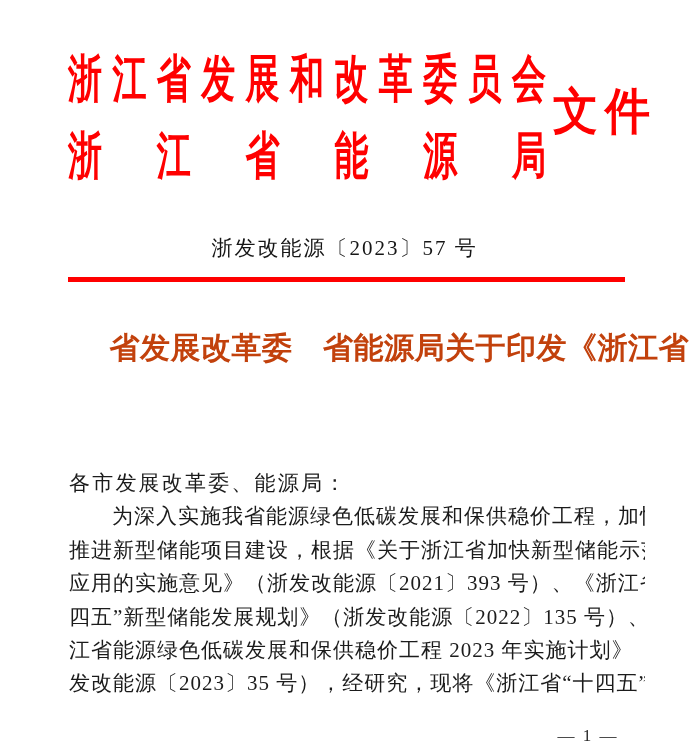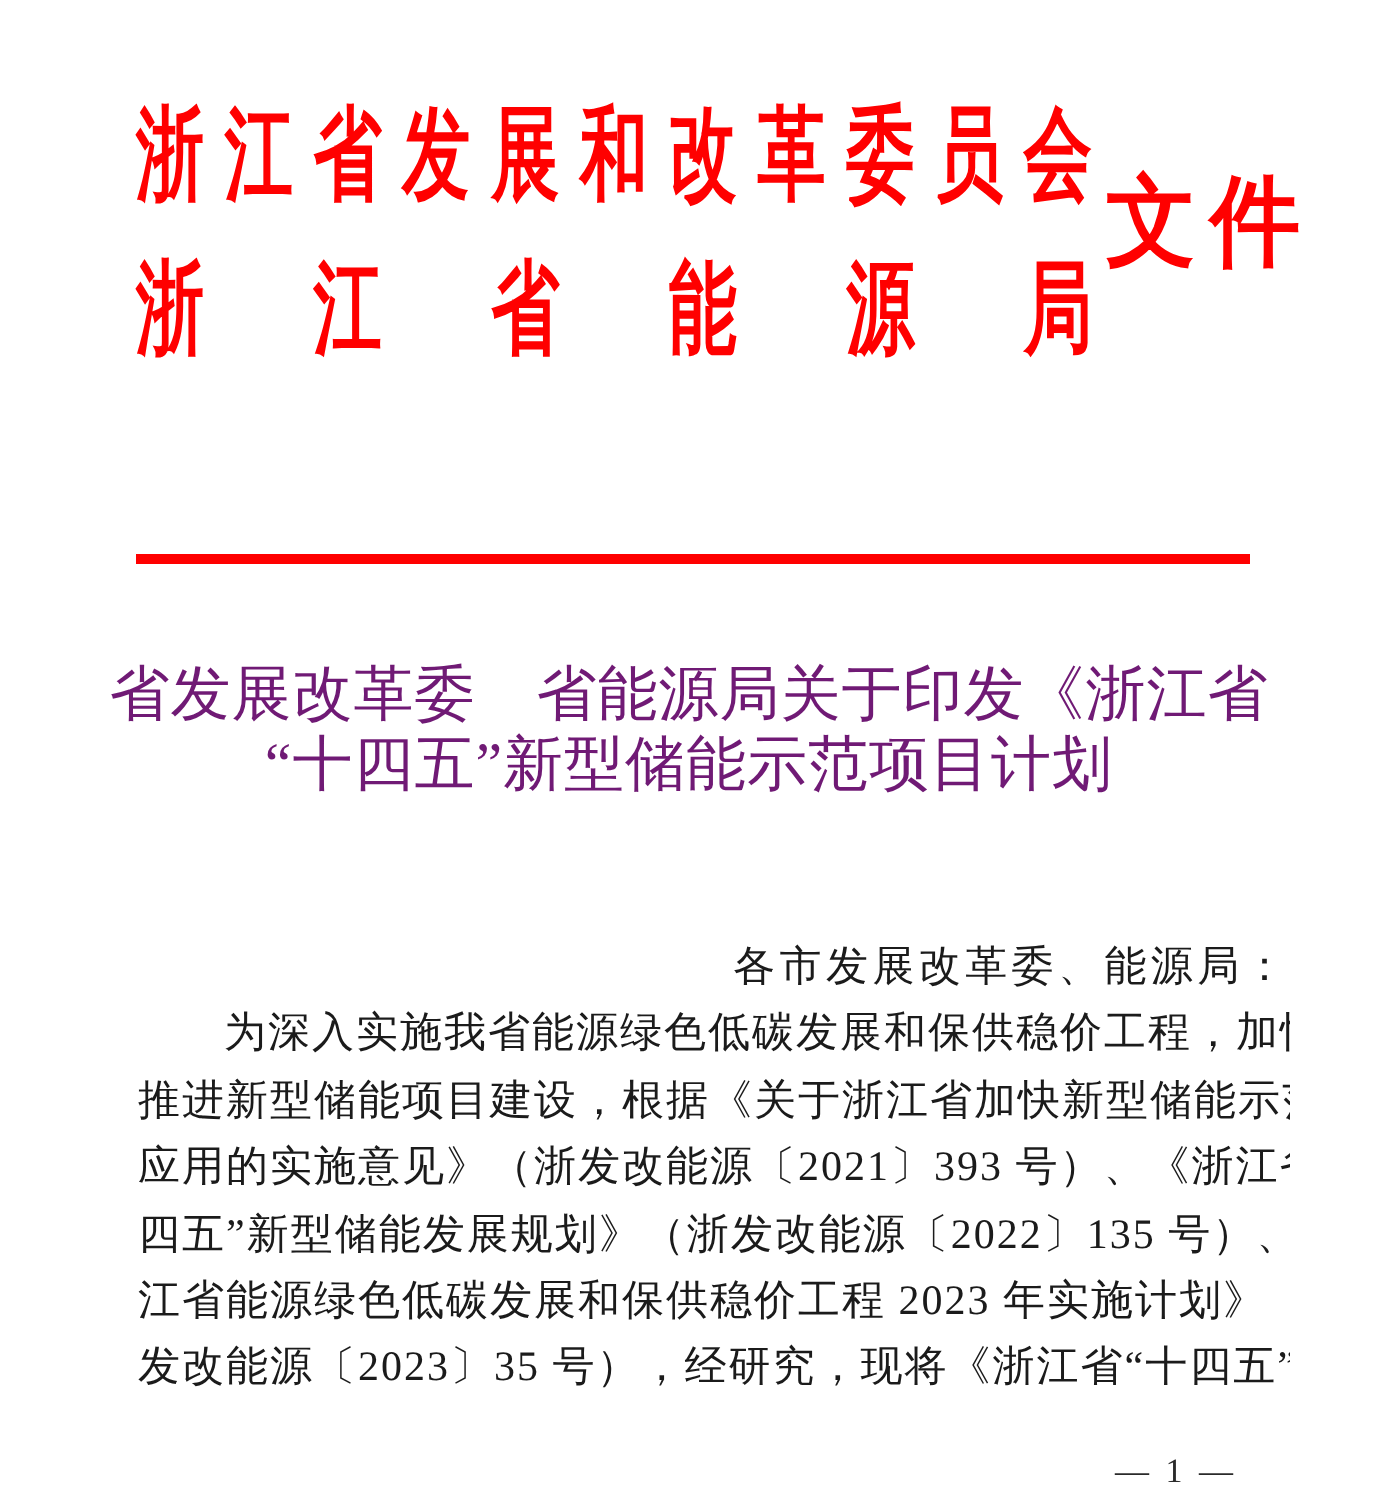--- a/index.html
+++ b/index.html
@@ -35,29 +35,29 @@
     letter-spacing:2px; color:#161616;
   }
   
   .red-rule {
     position:absolute; left:68px; top:277px; width:557px; height:4.5px;
     background:var(--red);
   }
   
   .title {
     position:absolute; left:0; right:0; top:330px;
-    text-align:center; font-size:30px; font-weight:normal;
-    line-height:35px; color:#701a75; letter-spacing:0.5px;
+    text-align:right; font-size:30px; font-weight:bold;
+    line-height:35px; color:#c2410c; letter-spacing:0.5px;
   }
   
   .body-text {
     position:absolute; left:69px; top:467px; width:576px;
     font-size:21px; line-height:33.4px; letter-spacing:1px; color:var(--ink);
   }
-  .salutation { letter-spacing:2.2px;text-align:right; }
+  .salutation { letter-spacing:2.2px; }
   .para-line {
     text-align:justify; text-align-last:justify; text-justify:inter-character;
     white-space:nowrap; overflow:hidden;
   }
   .para-line.indent { padding-left:43px; }
   
   .page-number {
     position:absolute; left:546px; top:726px; width:84px;
     text-align:center; font-size:17px; letter-spacing:2px; color:#2a2a2a;
   }
@@ -88,26 +88,26 @@
       <span>能</span>
       <span>源</span>
       <span>局</span>
     </div>
 
   <div class="doc-word">
       <span>文</span>
       <span>件</span>
     </div>
 
+  <div class="doc-number">浙发改能源〔2023〕57 号</div>
 
   <div class="red-rule"></div>
 
   <div class="title">
     <div>省发展改革委　省能源局关于印发《浙江省</div>
-    <div>“十四五”新型储能示范项目计划</div>
   </div>
 
   <div class="body-text">
     <div class="salutation">各市发展改革委、能源局：</div>
     <div class="para-line indent">为深入实施我省能源绿色低碳发展和保供稳价工程，加快</div>
     <div class="para-line">推进新型储能项目建设，根据《关于浙江省加快新型储能示范</div>
     <div class="para-line">应用的实施意见》（浙发改能源〔2021〕393 号）、《浙江省“十</div>
     <div class="para-line">四五”新型储能发展规划》（浙发改能源〔2022〕135 号）、《浙</div>
     <div class="para-line">江省能源绿色低碳发展和保供稳价工程 2023 年实施计划》（浙</div>
     <div class="para-line">发改能源〔2023〕35 号），经研究，现将《浙江省“十四五”新</div>

